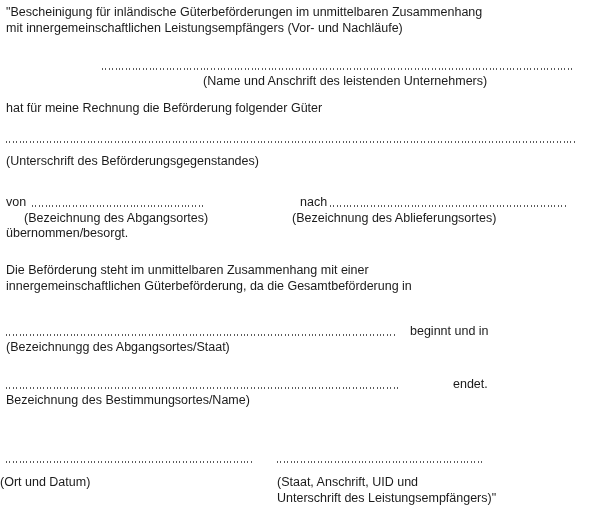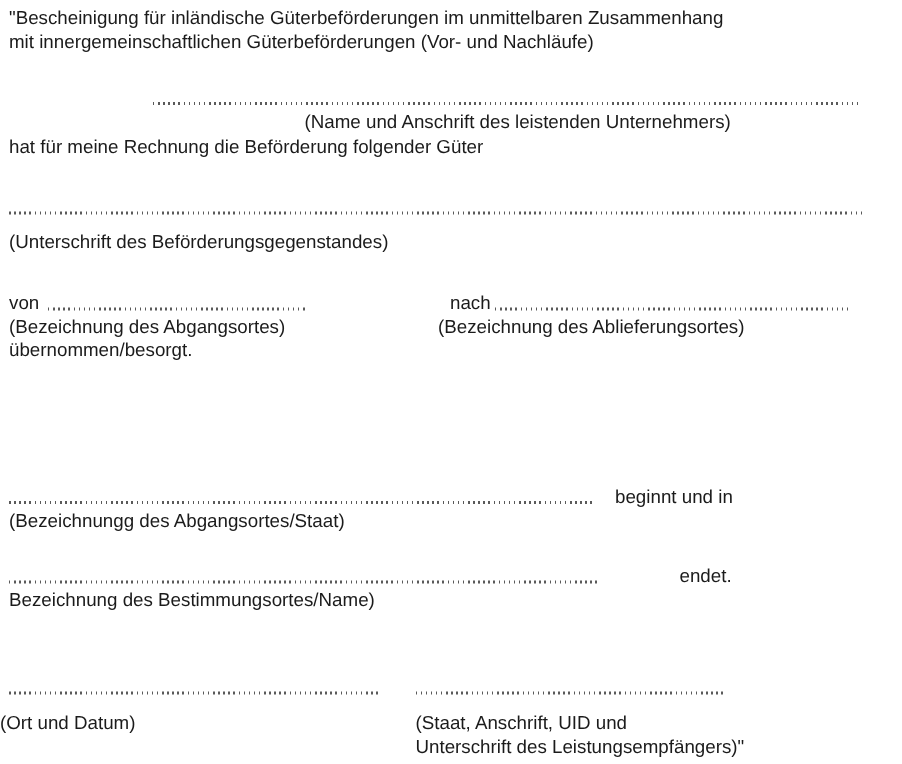--- a/index.html
+++ b/index.html
@@ -28,37 +28,39 @@
     height:2px;
     background:repeating-linear-gradient(to right, var(--dots) 0 1px, transparent 1px 3.4px);
   }
 </style>
 </head>
 <body>
 
 <div class="page">
 
   <span class="ln" style="left:6px;top:4px">"Bescheinigung für inländische Güterbeförderungen im unmittelbaren Zusammenhang</span>
-  <span class="ln" style="left:6px;top:20px">mit innergemeinschaftlichen Güterbeförderungen (Vor- und Nachläufe)</span>
+  <span class="ln" style="left:6px;top:20px">mit innergemeinschaftlichen Leistungsempfängers (Vor- und Nachläufe)</span>
 
   <div class="dots" style="left:102px;top:68px;width:471px"></div>
   <span class="ln" style="left:203px;top:73px">(Name und Anschrift des leistenden Unternehmers)</span>
-  <span class="ln" style="left:6px;top:90px">hat für meine Rechnung die Beförderung folgender Güter</span>
+  <span class="ln" style="left:6px;top:100px">hat für meine Rechnung die Beförderung folgender Güter</span>
 
   <div class="dots" style="left:6px;top:141px;width:569px"></div>
   <span class="ln" style="left:6px;top:153px">(Unterschrift des Beförderungsgegenstandes)</span>
 
   <span class="ln" style="left:6px;top:194px">von</span>
   <div class="dots" style="left:32px;top:205px;width:173px"></div>
   <span class="ln" style="left:300px;top:194px">nach</span>
   <div class="dots" style="left:330px;top:205px;width:237px"></div>
-  <span class="ln" style="left:6px;top:210px">(Bezeichnung des Abgangsortes)</span>
+  <span class="ln" style="left:24px;top:210px">(Bezeichnung des Abgangsortes)</span>
   <span class="ln" style="left:292px;top:210px">(Bezeichnung des Ablieferungsortes)</span>
   <span class="ln" style="left:6px;top:225px">übernommen/besorgt.</span>
 
+  <span class="ln" style="left:6px;top:262px">Die Beförderung steht im unmittelbaren Zusammenhang mit einer</span>
+  <span class="ln" style="left:6px;top:278px">innergemeinschaftlichen Güterbeförderung, da die Gesamtbeförderung in</span>
 
   <div class="dots" style="left:6px;top:334px;width:391px"></div>
   <span class="ln" style="left:410px;top:323px">beginnt und in</span>
   <span class="ln" style="left:6px;top:339px">(Bezeichnungg des Abgangsortes/Staat)</span>
 
   <div class="dots" style="left:6px;top:387px;width:394px"></div>
   <span class="ln" style="left:453px;top:376px">endet.</span>
   <span class="ln" style="left:6px;top:392px">Bezeichnung des Bestimmungsortes/Name)</span>
 
   <div class="dots" style="left:6px;top:461px;width:246px"></div>

